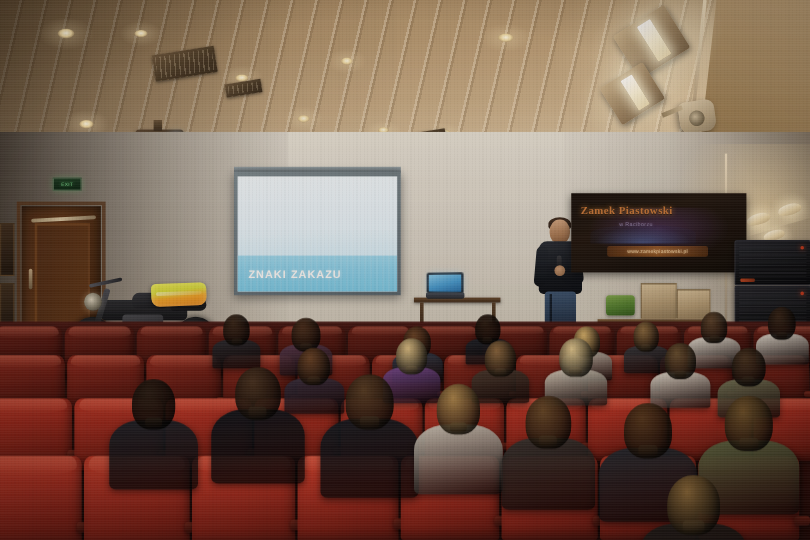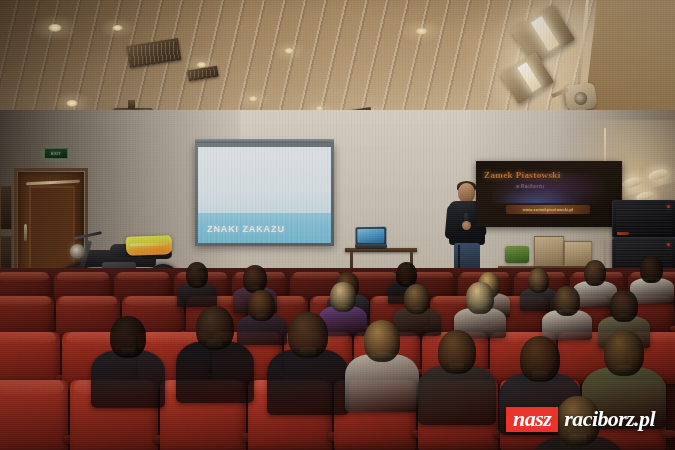--- a/index.html
+++ b/index.html
@@ -1079,18 +1079,14 @@
         <div class="shoulders" style="left: -22px; top: 40px; width: 88px; height: 56px; background: linear-gradient(170deg, rgb(42, 36, 32), rgba(0, 0, 0, 0.72)); box-shadow: rgba(0, 0, 0, 0.45) 0px 2px 5px;"></div>
         <div style="position: absolute; left: 13px; top: 38px; width: 18px; height: 10px; background: linear-gradient(rgb(211, 170, 132), rgba(60, 36, 20, 0.85)); border-radius: 3px;"></div>
         <div class="head" style="background: radial-gradient(at 38% 28%, rgb(160, 122, 66), rgba(0, 0, 0, 0.82) 92%); box-shadow: rgba(0, 0, 0, 0.4) -2px -3px 6px inset;"></div>
       </div>
     </div>
 
   <div class="warm-grade"></div>
   <div class="vignette"></div>
   <div class="noise"></div>
 
-  <div class="watermark">
-    <span class="nasz">nasz</span>
-    <span class="rac">raciborz.pl</span>
-  </div>
 
 </div>
 
 </body></html>

